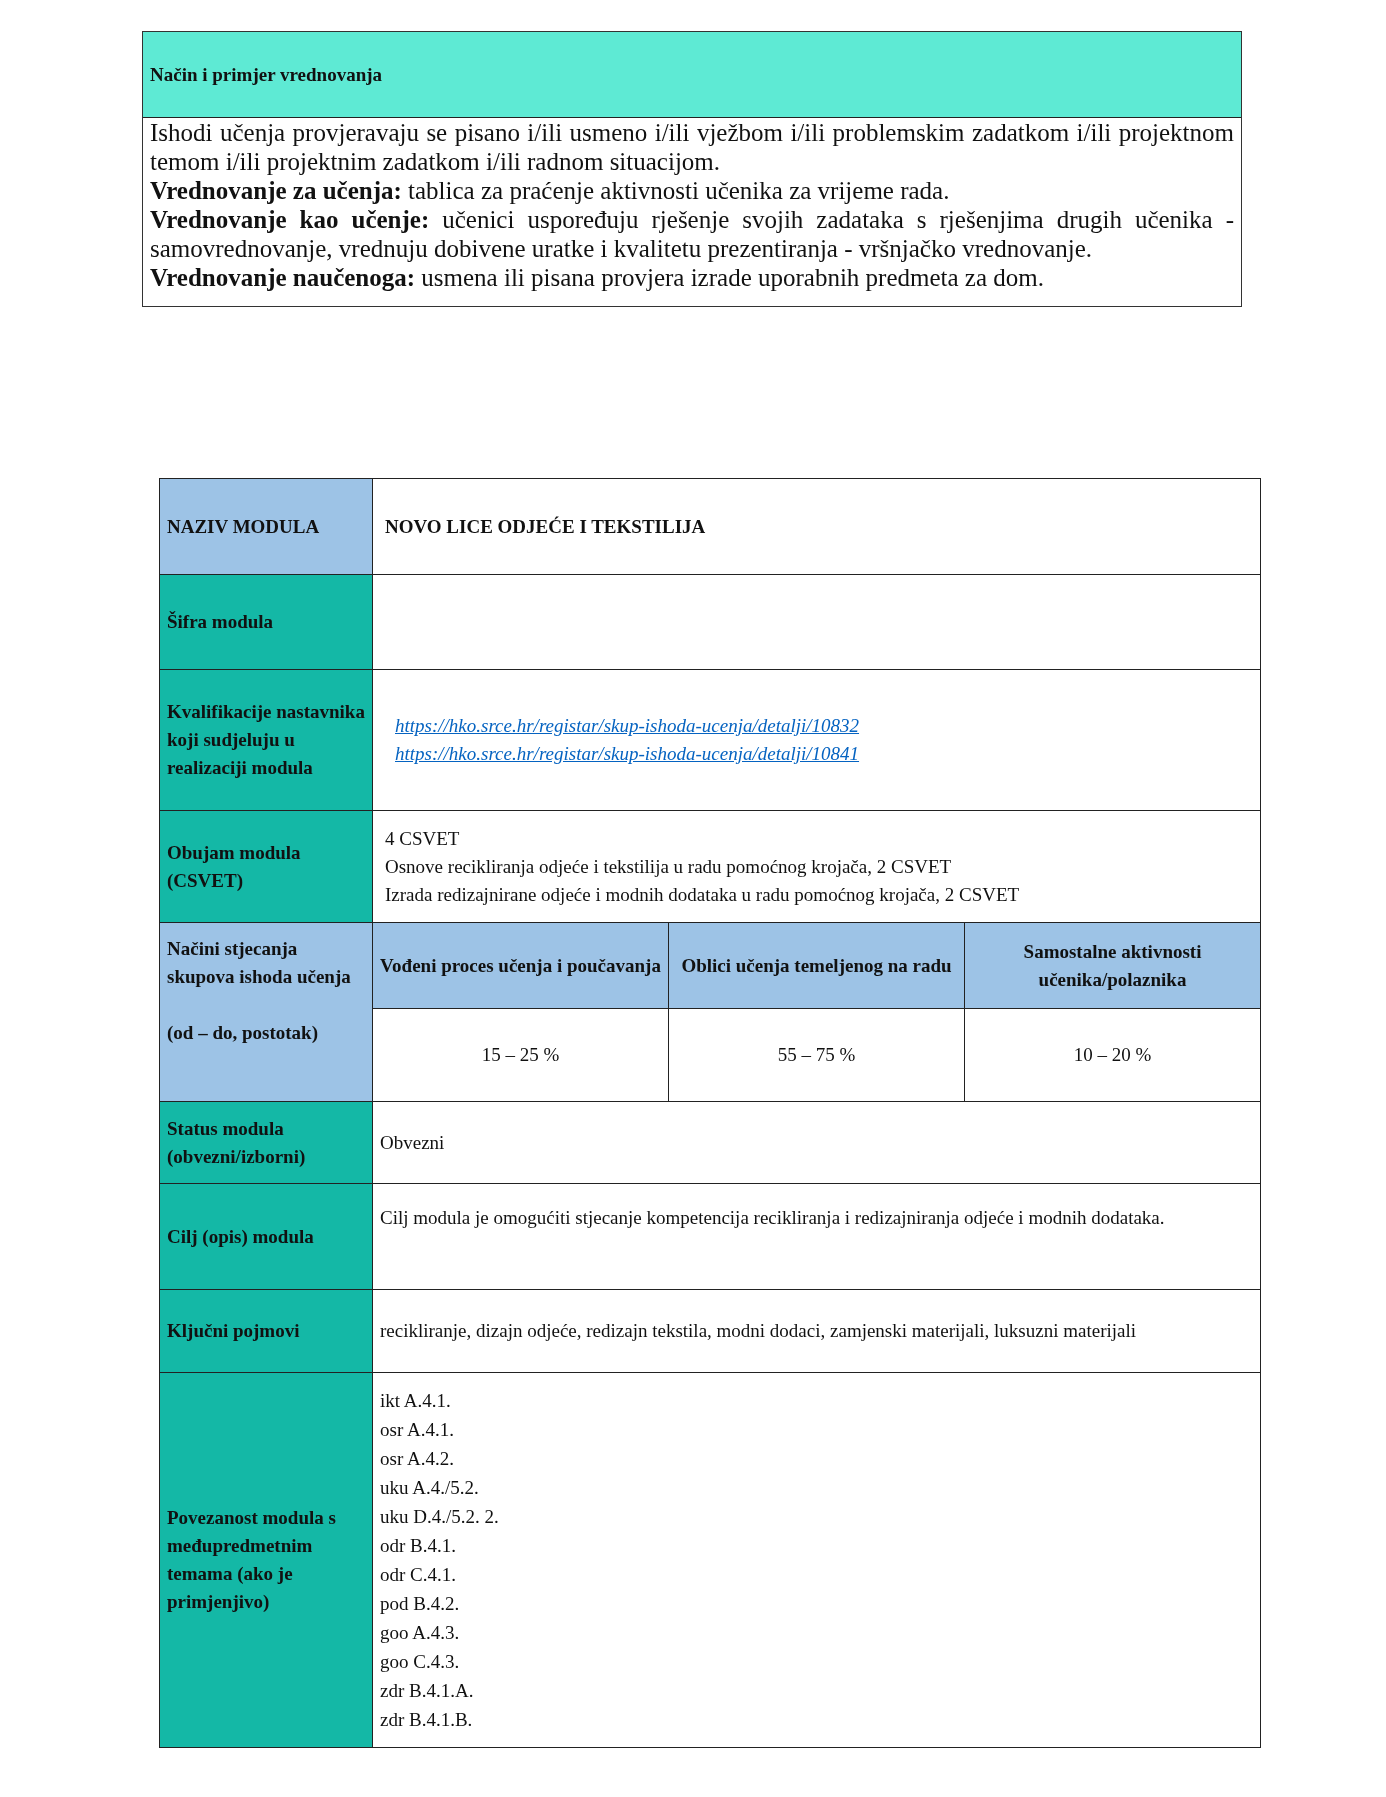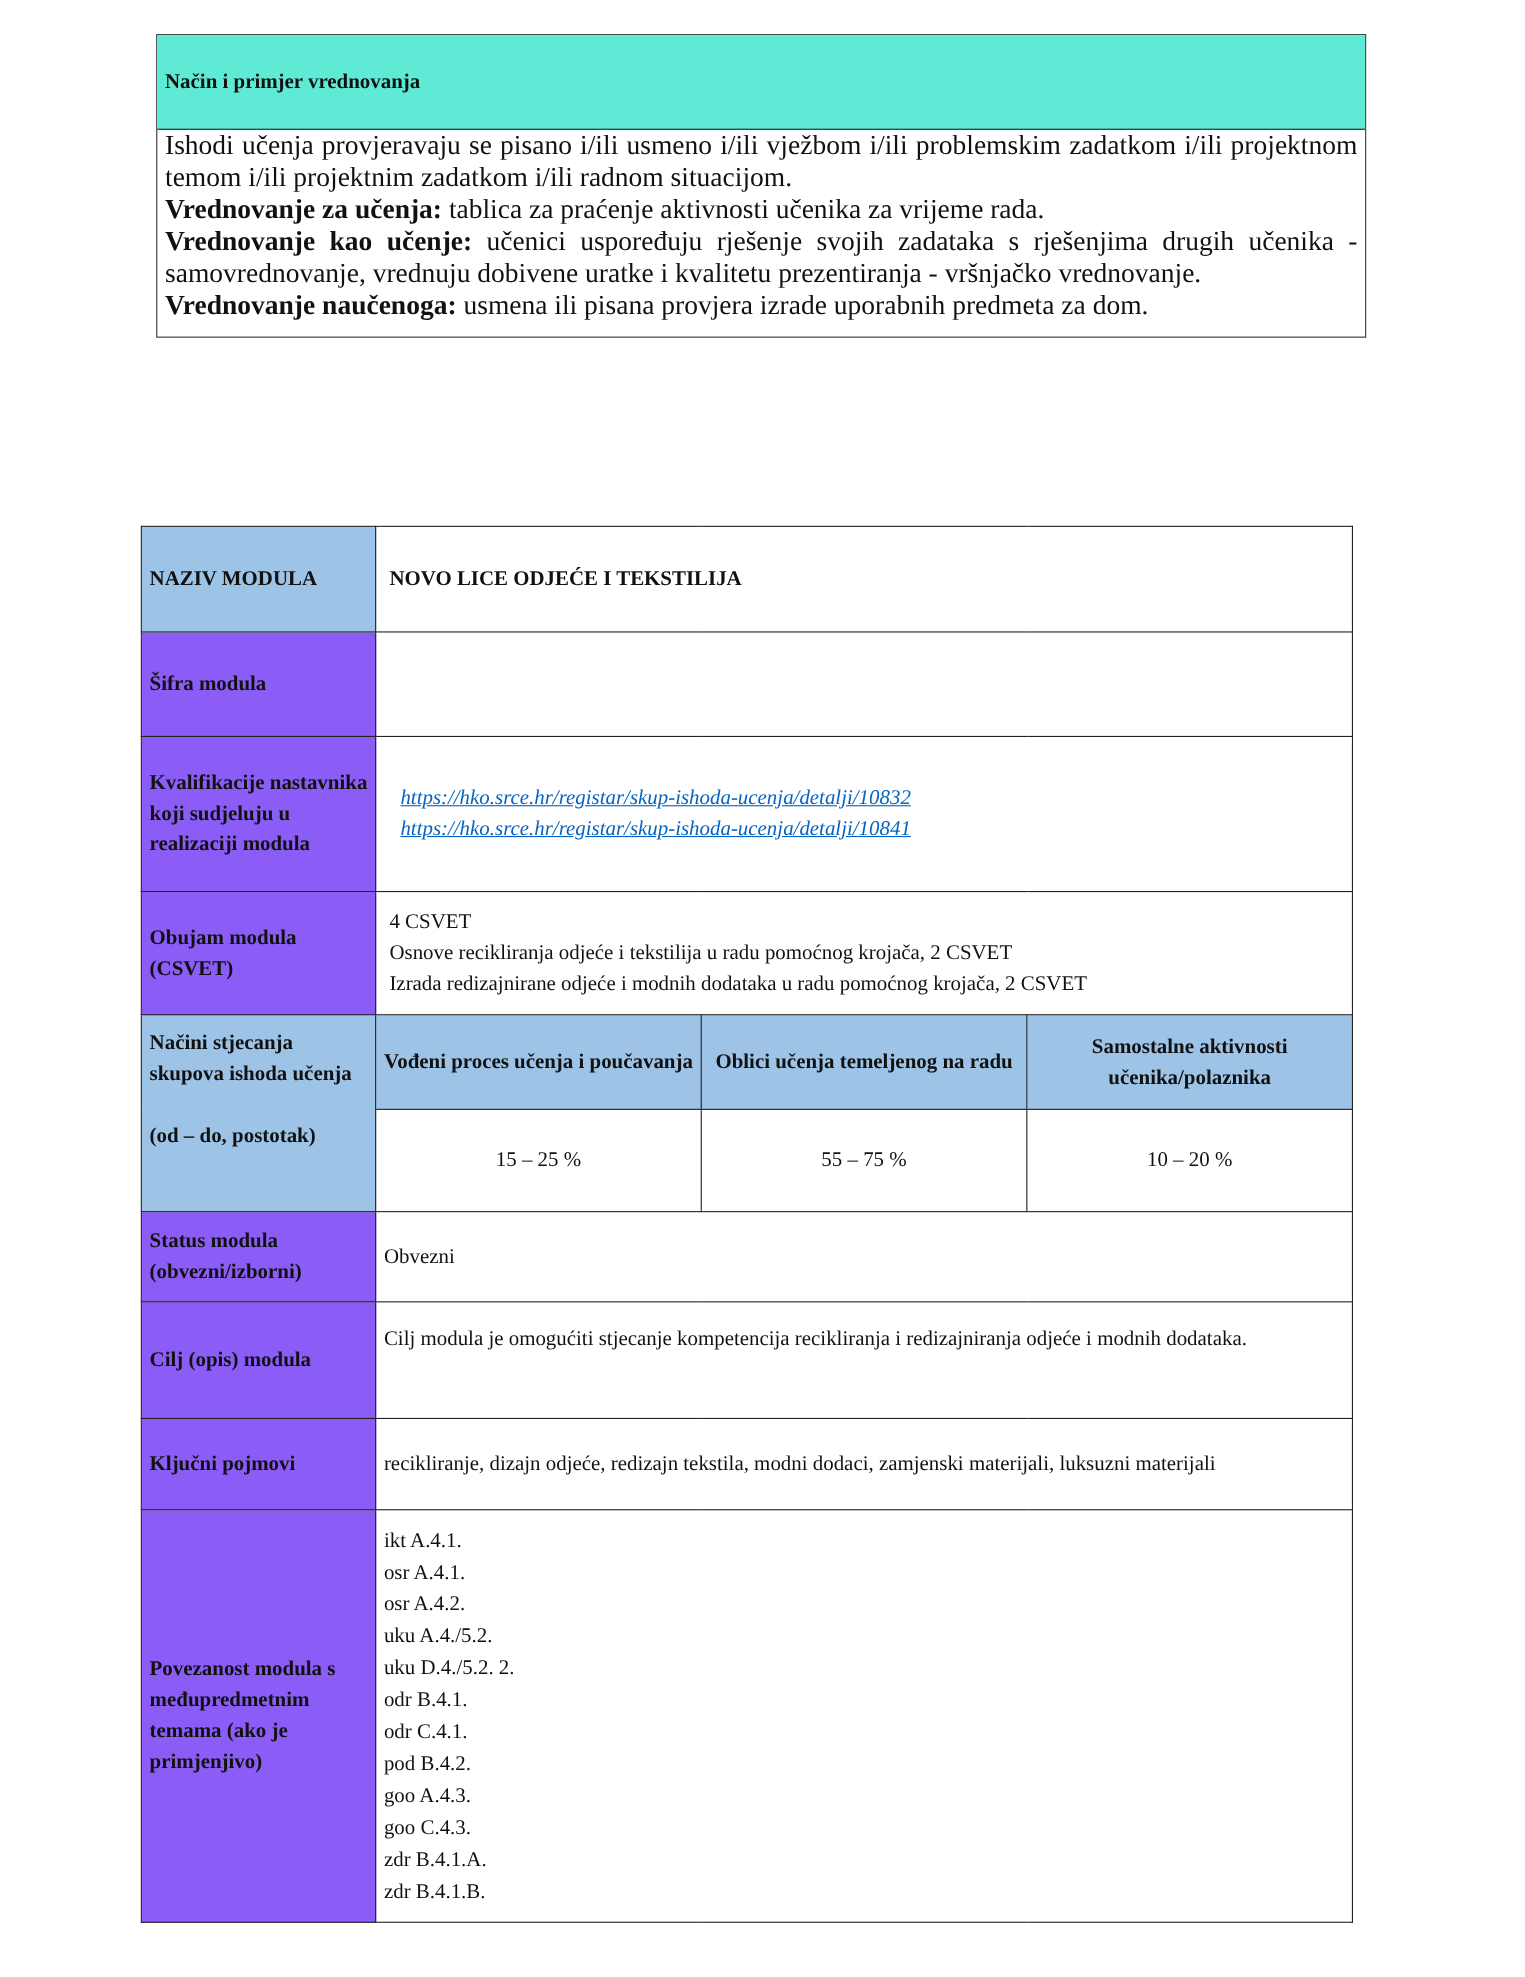--- a/index.html
+++ b/index.html
@@ -21,29 +21,29 @@
     .t1-body {
       padding: 0 7px 14px 7px; font-size: 25px; line-height: 29px;
       font-family: "Liberation Serif", serif;
     }
     .t1-body p { margin: 0; }
     .just { text-align: justify; }
     .gap { margin-top: 12px !important; }
     b { font-weight: bold; }
 
     .t2 {
-      position: absolute; left: 128px; top: 478px; width: 1101px;
+      position: absolute; left: 159px; top: 478px; width: 1101px;
       border-collapse: collapse; table-layout: fixed;
       font-family: "Liberation Serif", serif; font-size: 19px;
     }
     .t2 td {
       border: 1.5px solid #222; vertical-align: middle; padding: 0 7px;
       line-height: 28px; box-sizing: border-box;
     }
-    .lab { background: #8b5cf6; font-weight: bold; width: 213px; }
+    .lab { background: #14b8a6; font-weight: bold; width: 213px; }
     .lab-dark { background: #9dc3e6; }
     .sub { background: #9dc3e6; font-weight: bold; text-align: center; }
     .val-center { text-align: center; }
     .link { color: #0563c1; text-decoration: underline; font-style: italic; }
     .list-line { display: block; }
   </style>
 </head>
 <body>
 
 <div class="t1">

